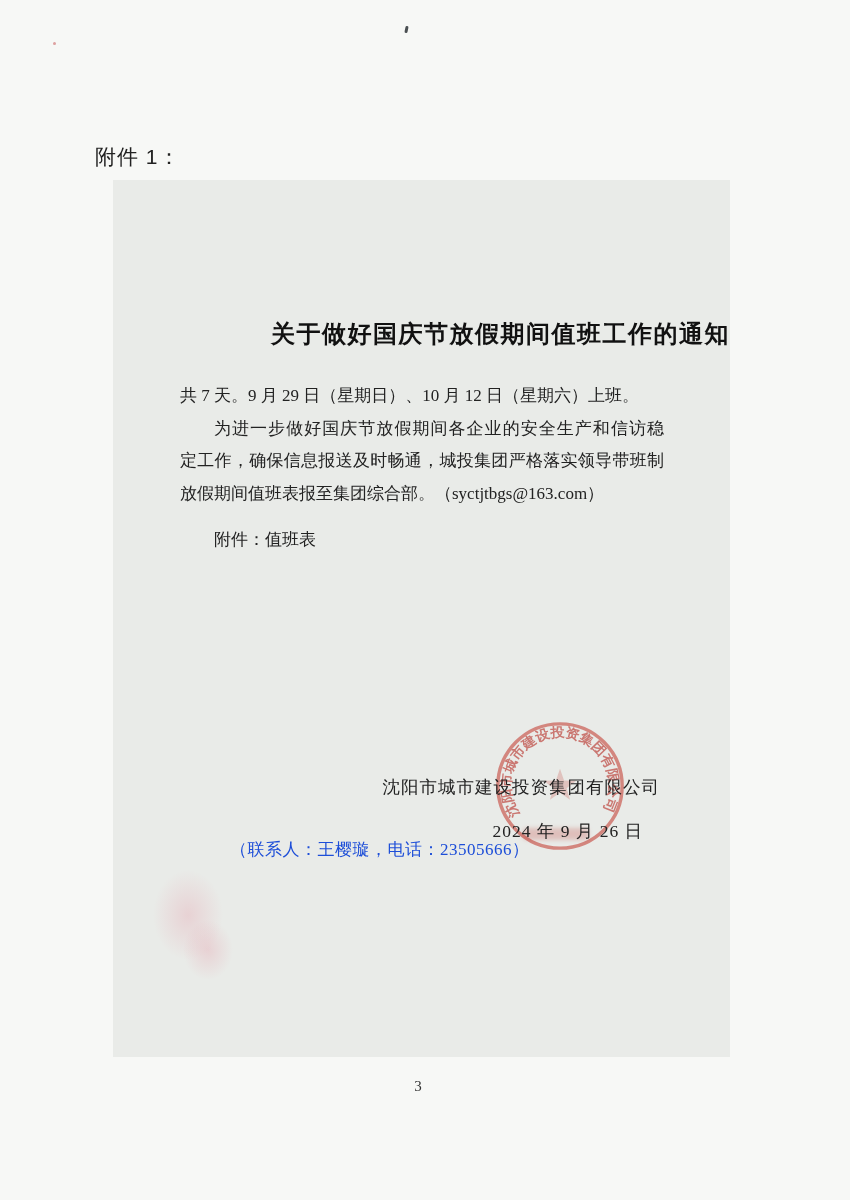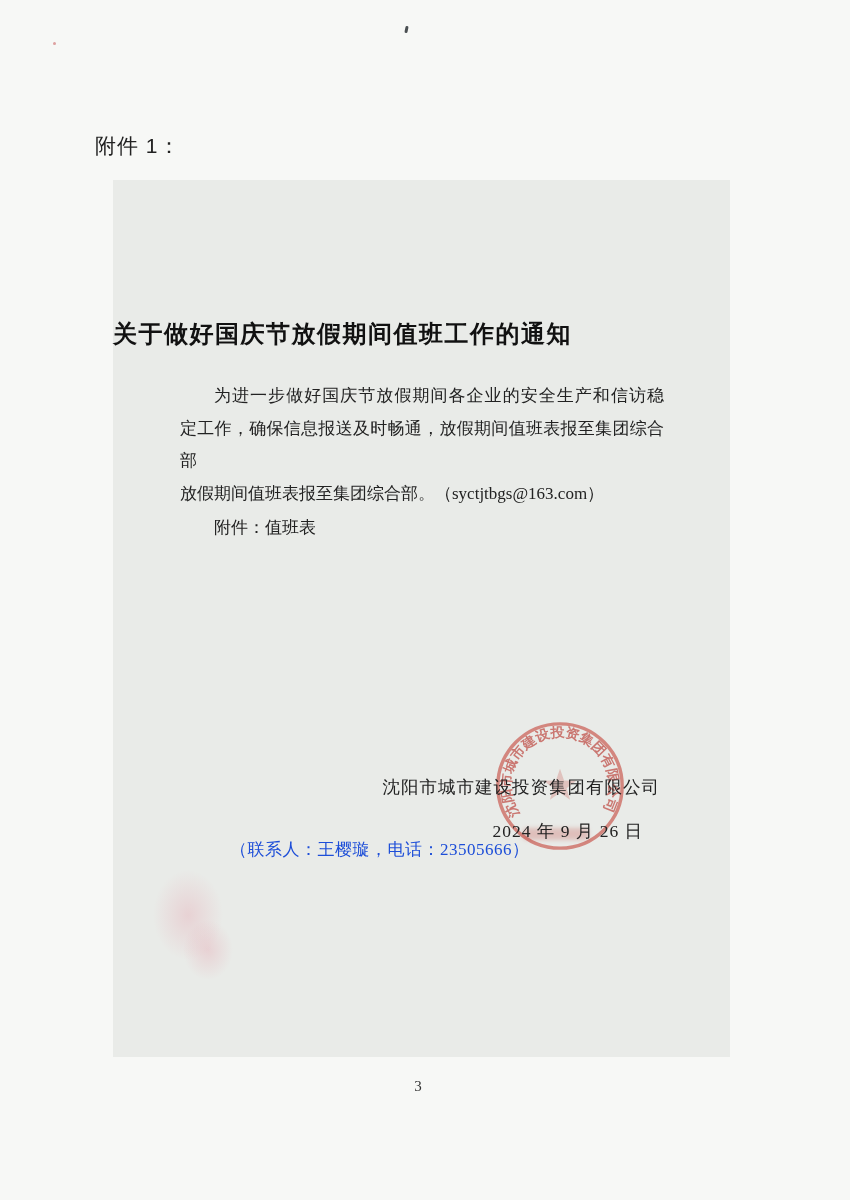--- a/index.html
+++ b/index.html
@@ -6,40 +6,40 @@
   body{
     width:850px;height:1200px;
     background:#f7f8f6;
     font-family:"Liberation Serif","DejaVu Serif",serif;
     color:#1f1f1f;
     overflow:hidden;
     position:relative;
   }
   .scan{position:absolute;inset:0;}
   .attachment-label{
-    position:absolute;left:95px;top:132px;
+    position:absolute;left:95px;top:143px;
     font-size:21px;color:#222;letter-spacing:1px;
     font-family:"Liberation Sans","DejaVu Sans",sans-serif;
   }
   .inner-page{
     position:absolute;left:113px;top:180px;width:617px;height:877px;
     background:#e9ebe8;
   }
   .doc-title{
     position:absolute;left:0;top:138px;width:100%;
-    text-align:left;font-weight:bold;font-size:24px;letter-spacing:1.5px;color:#111;
+    text-align:right;font-weight:bold;font-size:24px;letter-spacing:1.5px;color:#111;
   }
   .body-block{
     position:absolute;left:67px;top:200px;width:484px;
     font-size:17px;line-height:32.6px;color:#222;
   }
   .line{white-space:nowrap;}
   .fill{text-align:justify;text-align-last:justify;white-space:normal;}
   .indent{text-indent:2em;}
-  .attachment-line{margin-top:2px;}
+  .attachment-line{margin-top:14px;}
   .sig-company{
     position:absolute;top:595px;right:70px;
     font-size:17.5px;letter-spacing:1px;color:#222;white-space:nowrap;
   }
   .sig-date{
     position:absolute;top:628px;right:87px;
     font-size:17.5px;letter-spacing:1px;color:#222;white-space:nowrap;margin-top:11px;
   }
   .sig-contact{
     position:absolute;top:658px;left:117px;
@@ -83,23 +83,24 @@
 
   <div class="speck-dark"></div>
   <div class="speck-red"></div>
 
   <div class="inner-page">
 
     <div class="doc-title">关于做好国庆节放假期间值班工作的通知</div>
 
     <div class="body-block">
 
+      <div class="line">共 7 天。9 月 29 日（星期日）、10 月 12 日（星期六）上班。</div>
 
       <div class="line fill indent">为进一步做好国庆节放假期间各企业的安全生产和信访稳</div>
-      <div class="line fill">定工作，确保信息报送及时畅通，放假期间值班表报至集团综合部</div>
+      <div class="line fill">定工作，确保信息报送及时畅通，城投集团严格落实领导带班制</div>
       <div class="line">放假期间值班表报至集团综合部。（syctjtbgs@163.com）</div>
 
       <div class="line indent attachment-line">附件：值班表</div>
     </div>
 
     <svg class="seal" viewBox="0 0 140 140">
       <circle cx="70" cy="70" r="58" fill="none" stroke="#d9564e" stroke-width="3.2" opacity="0.8"></circle>
       <polygon points="70,54 73.8,64.8 85.2,65.1 76.1,72 79.4,82.9 70,76.4 60.6,82.9 63.9,72 54.8,65.1 66.2,64.8" fill="#d9564e" opacity="0.32"></polygon>
       <defs>
         <path id="sealArc" d="M 32.3 96.4 A 46 46 0 1 1 107.7 96.4" fill="none"></path>

